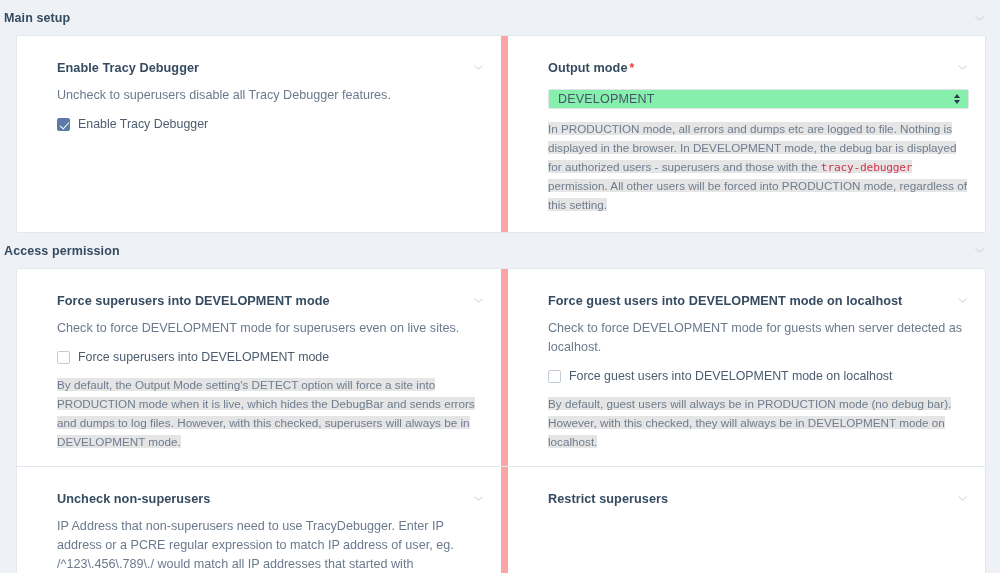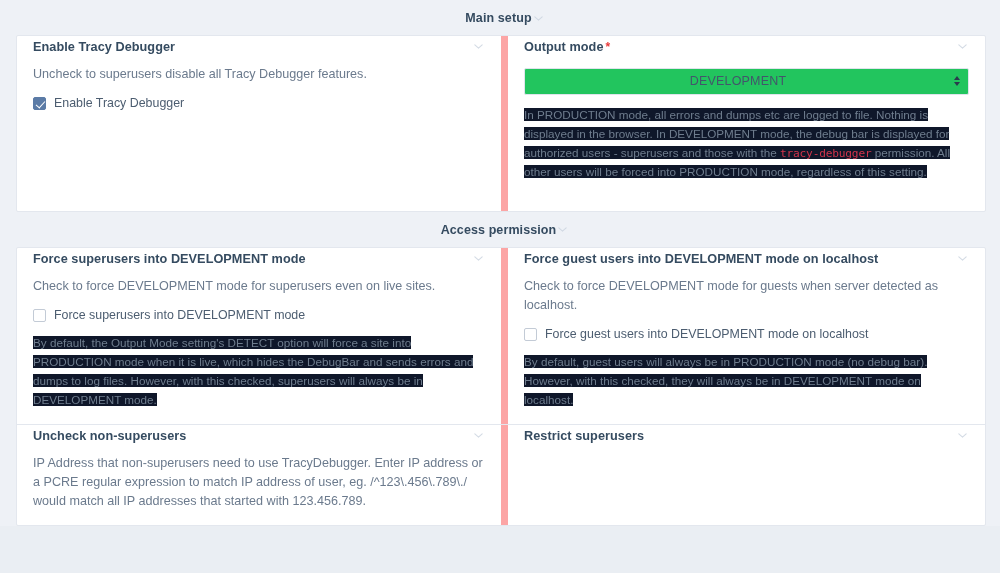--- a/index.html
+++ b/index.html
@@ -20,22 +20,22 @@
 
   
   .section {
     background: #eef1f6;
     padding: 0 0 0 0;
   }
 
   .section-header {
     display: flex;
     align-items: center;
-    justify-content: center;
-    padding: 11px 14px 10px 24px;
+    justify-content: space-between;
+    padding: 11px 14px 10px 4px;
   }
 
   .section-title {
     font-size: 12.5px;
     font-weight: bold;
     color: #354b60;
     letter-spacing: .1px;
   }
 
   .chev {
@@ -63,22 +63,23 @@
   }
   .col {
     width: 50%;
     position: relative;
   }
   .col + .col {
     border-left: 7px solid #fca5a5;
   }
 
   .panel {
-    padding: 4px 16px 14px 16px;
+    padding: 25px 16px 14px 16px;
     height: 100%;
+    margin-left: 24px;
   }
 
   .panel-head {
     display: flex;
     align-items: flex-start;
     justify-content: space-between;
     gap: 10px;
   }
 
   .panel-title {
@@ -142,31 +143,30 @@
     line-height: 1.2;
   }
 
   
   .selectwrap {
     margin-top: 12px;
     position: relative;
   }
   .select {
     width: 100%;
-    height: 27px;
-    background: #22c55e;
+    height: 20px;
+    background: #86efac;
     border: 1px solid #dfe4ec;
     border-radius: 2px;
     display: flex;
     align-items: center;
     padding: 0 26px 0 9px;
     font-size: 12.5px;
     color: #43566b;
     letter-spacing: .2px;
-    justify-content: center;
   }
   .select-arrows {
     position: absolute;
     right: 9px;
     top: 50%;
     transform: translateY(-50%);
     display: flex;
     flex-direction: column;
     align-items: center;
     gap: 2px;
@@ -176,21 +176,21 @@
     width: 0; height: 0;
     border-left: 3.5px solid transparent;
     border-right: 3.5px solid transparent;
   }
   .select-arrows i.up   { border-bottom: 4px solid #2b3a4d; }
   .select-arrows i.down { border-top: 4px solid #2b3a4d; }
 
   
   .notes {
     margin-top: 11px;
-    background: #0f172a;
+    background: #e5e5e5;
     font-size: 11.7px;
     line-height: 1.62;
     color: #6f7d8e;
     padding: 0;
     display: inline;
     box-decoration-break: clone;
     -webkit-box-decoration-break: clone;
   }
   .notes-box {
     margin-top: 11px;

